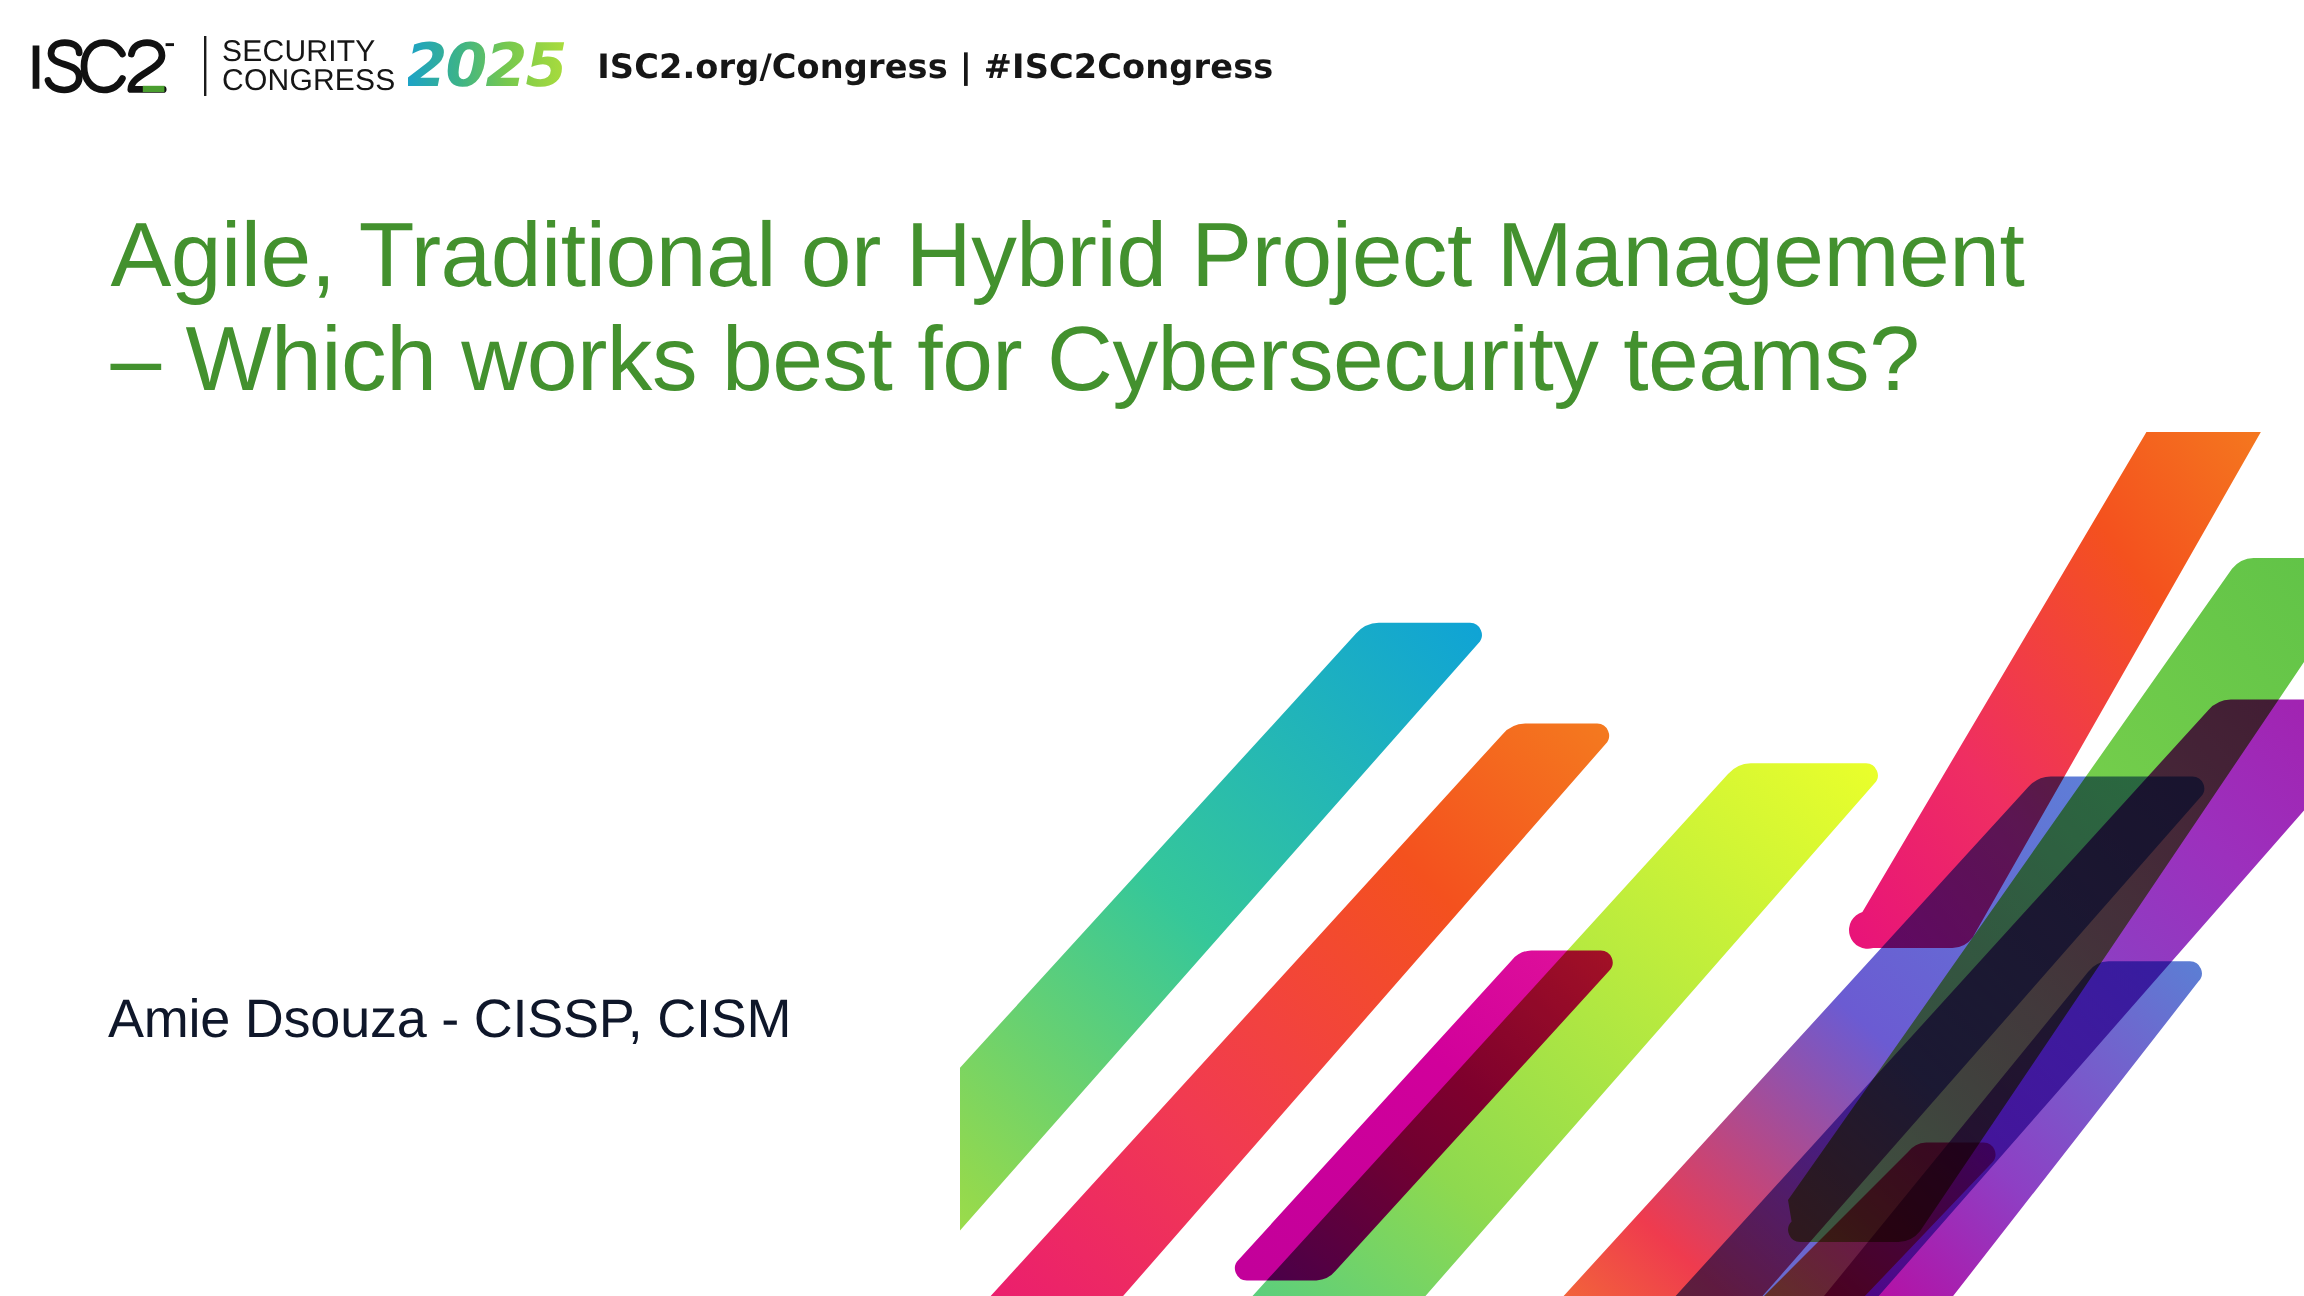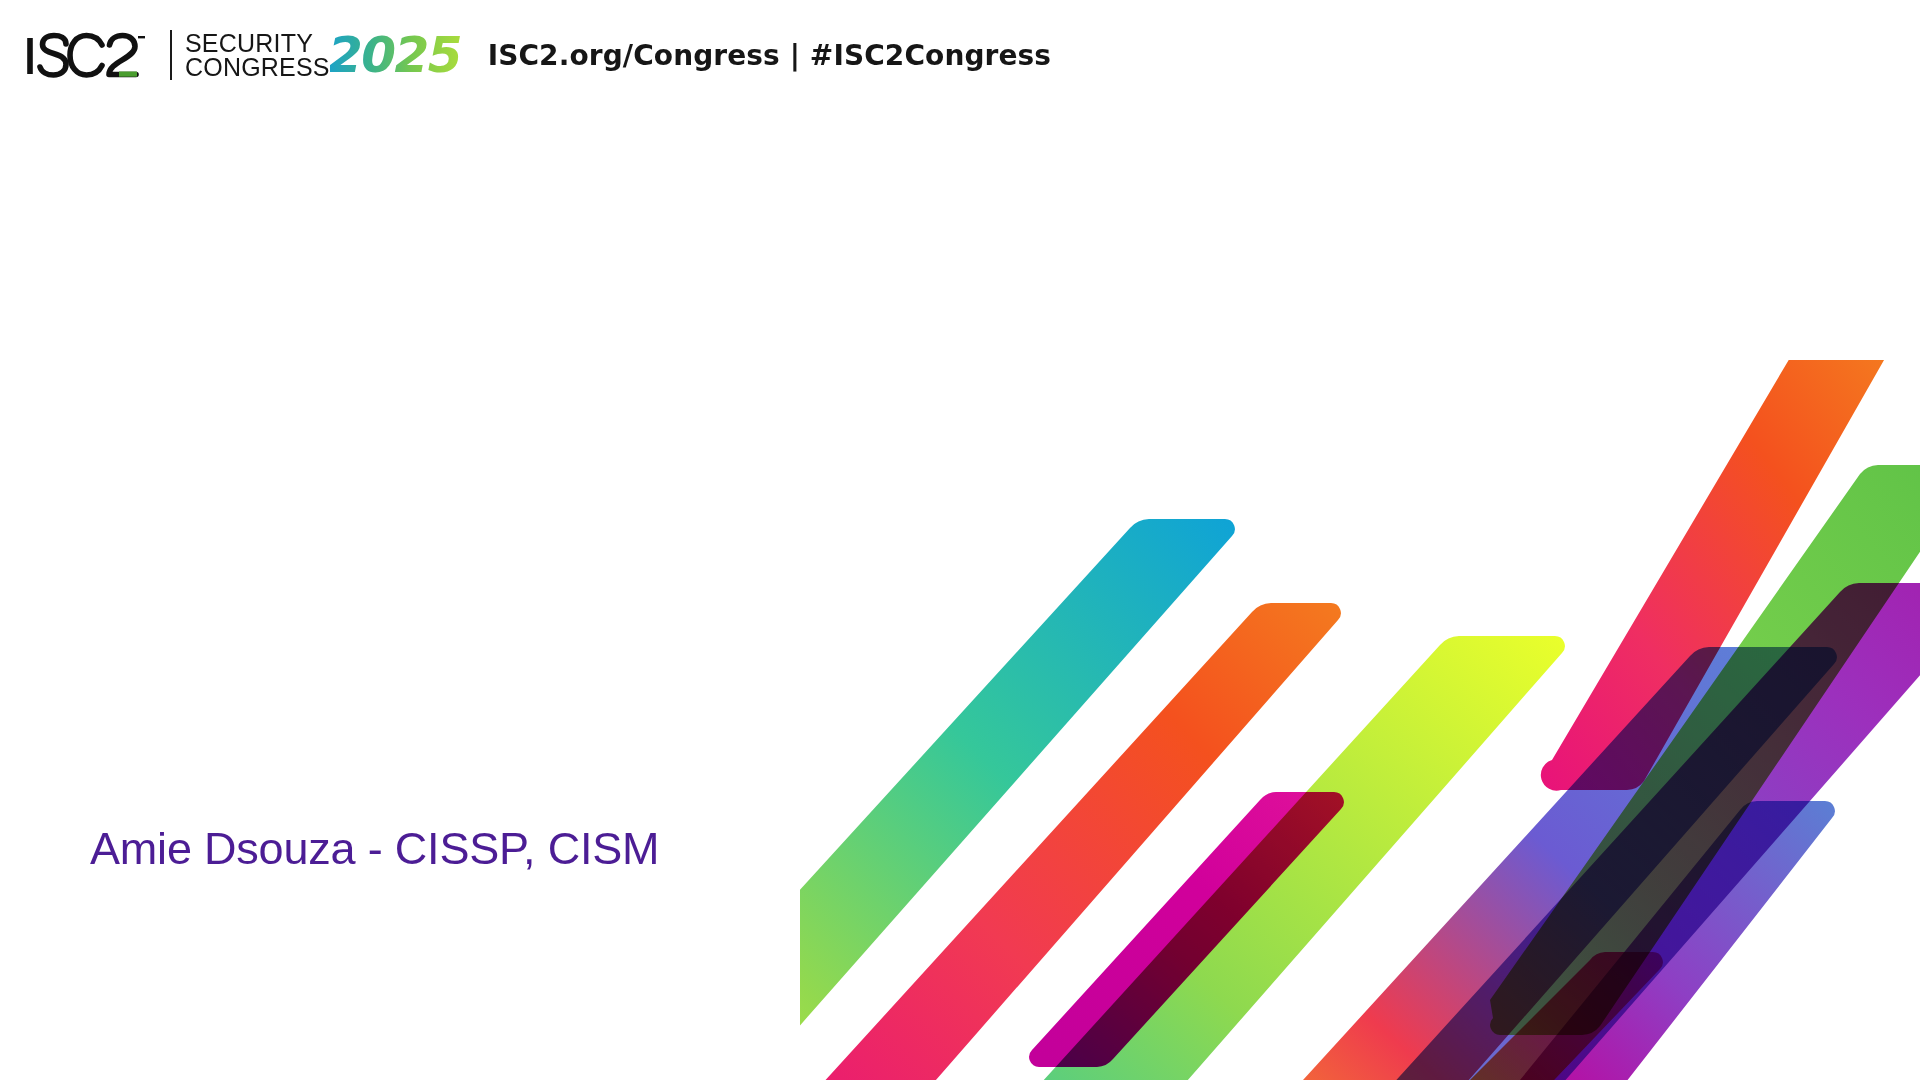--- a/index.html
+++ b/index.html
@@ -67,20 +67,21 @@
     font-family: "Liberation Sans", sans-serif;
     font-size: 25px;
     font-weight: 400;
     color: #161616;
     letter-spacing: 0.2px;
     white-space: nowrap;
   }
 
   
   .year-mark {
+    margin-left: 10px;
     height: 56px;
     width: 132px;
     display: block;
     text-align: right;
   }
   .year-mark svg { display: block; }
 
   
   #tagline {
     margin-left: 26px;
@@ -115,21 +116,21 @@
     position: absolute;
     left: 90px;
     top: 820px;
     width: 1100px;
   }
   .presenter {
     font-family: "Liberation Sans", sans-serif;
     font-size: 45px;
     font-weight: 400;
     line-height: 1.28;
-    color: #4c1d95;
+    color: #0f172a;
     letter-spacing: -0.2px;
     white-space: nowrap;
   }
 
   
   #ribbons {
     position: absolute;
     right: 0;
     bottom: 0;
     width: 1120px;
@@ -188,20 +189,23 @@
             </linearGradient>
           </defs>
           <text x="-2" y="45" font-family="'DejaVu Sans', sans-serif" font-size="50" font-weight="bold" font-style="italic" letter-spacing="-1.5" fill="url(#yearGrad)">2025</text>
         </svg>
       </span>
     </div>
 
     <div id="tagline">ISC2.org/Congress  |  #ISC2Congress</div>
   </div>
 
+  <div id="title-block">
+    <h1 id="slide-title">Agile, Traditional or Hybrid Project Management – Which works best for Cybersecurity teams?</h1>
+  </div>
 
   <div id="presenters">
     <div class="presenter">Amie Dsouza - CISSP, CISM</div>
   </div>
 
   <div id="ribbons">
     <svg viewBox="0 0 1120 720" preserveAspectRatio="none" aria-hidden="true">
       <defs>
 
         <linearGradient id="gA" x1="0" y1="1" x2="1" y2="0">

